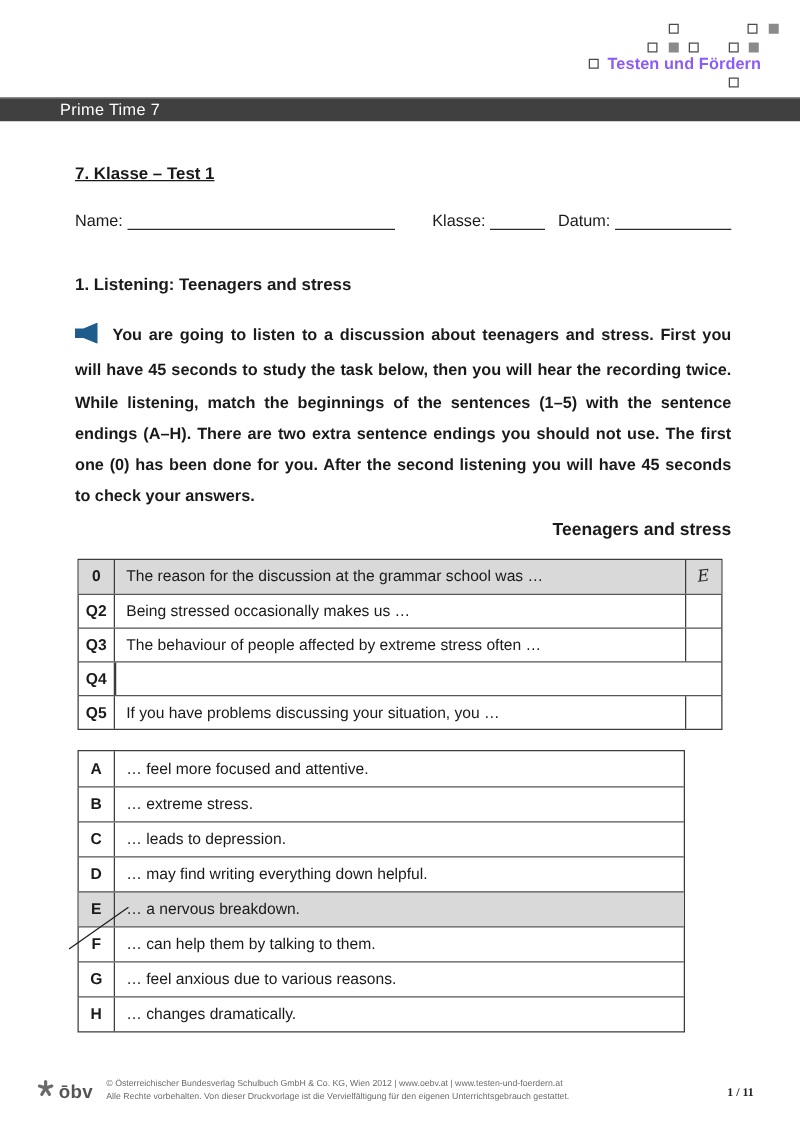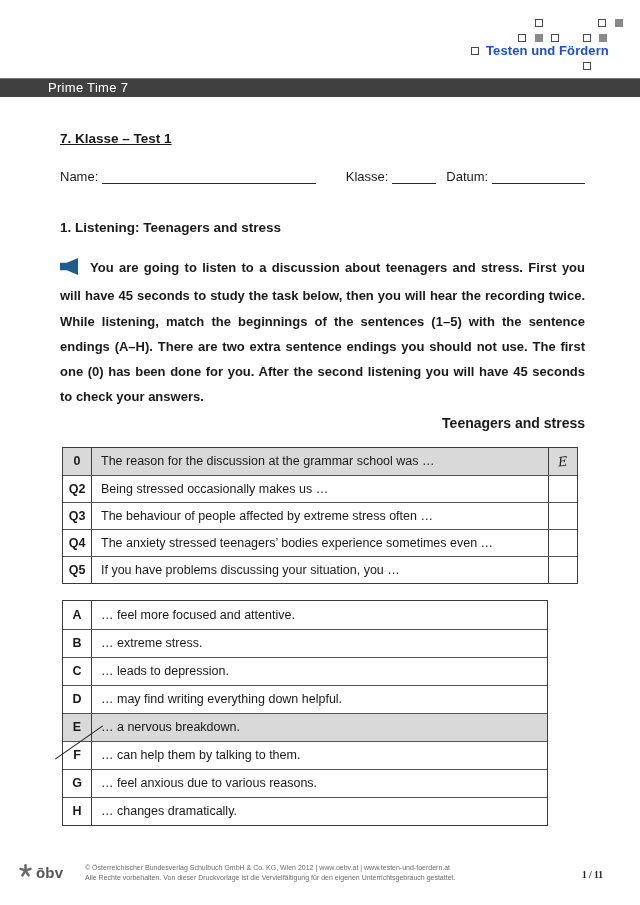--- a/index.html
+++ b/index.html
@@ -5,21 +5,21 @@
   * { box-sizing: border-box; }
   html,body { margin:0; padding:0; background:#fff; }
   body { font-family:"Liberation Sans", sans-serif; color:#1a1a1a; }
   .page { position:relative; width:640px; height:905px; background:#ffffff; overflow:hidden; }
 
   
   .brand { position:absolute; left:462px; top:14px; width:176px; height:62px; }
   .sq { position:absolute; width:8px; height:8px; }
   .sq.o { border:1px solid #4a4a4a; background:#fff; }
   .sq.f { background:#8a8a8a; }
-  .brand-text { position:absolute; left:24px; top:29px; font-size:13px; font-weight:bold; color:#1d4ed8; white-space:nowrap; letter-spacing:0.1px; }
+  .brand-text { position:absolute; left:24px; top:29px; font-size:13px; font-weight:bold; color:#8b5cf6; white-space:nowrap; letter-spacing:0.1px; }
 
   
   .series-bar { position:absolute; left:0; top:78px; width:640px; height:19px; background:#404040; border-top:1px solid #757575; }
   .series-bar span { display:block; padding-left:48px; font-size:13px; line-height:17px; color:#ffffff; letter-spacing:0.3px; }
 
   
   .content { position:absolute; left:60px; top:97px; width:525px; }
   .test-title { margin-top:34px; font-size:13.5px; font-weight:bold;text-decoration:underline; }
 
   .name-row { margin-top:23px; display:flex; align-items:flex-end; font-size:13px; }
@@ -46,21 +46,21 @@
   .tbl2 .trow { height:28px; }
   .trow + .trow { border-top:1px solid #555; }
   .trow.example, .trow.used { background:#d9d9d9; }
   .cell-label { width:29px; flex:0 0 29px; border-right:1px solid #3c3c3c; display:flex; align-items:center; justify-content:center; font-size:12.5px; font-weight:bold; }
   .cell-text { flex:1 1 auto; display:flex; align-items:center; padding-left:9px; font-size:12.5px; }
   .cell-answer { width:29px; flex:0 0 29px; border-left:1px solid #3c3c3c; display:flex; align-items:center; justify-content:center; font-size:13px; }
   .hand-e { font-family:"DejaVu Serif", serif; font-style:italic; font-size:13px; transform:rotate(-6deg); color:#222; }
   .strike { position:absolute; left:-13px; top:141px; width:58px; height:0; border-top:1.6px solid #1c1c1c; transform:rotate(-35deg); transform-origin:center; }
 
   
-  .footer-logo { position:absolute; left:18px; top:863px; display:flex; align-items:center; }
+  .footer-logo { position:absolute; left:29px; top:863px; display:flex; align-items:center; }
   .footer-logo .obv-text { font-size:15px; font-weight:600; color:#555; margin-left:3px; letter-spacing:0.2px; }
   .copyright { position:absolute; left:85px; top:863px; width:390px; font-size:7px; line-height:9.5px; color:#6b6b6b; }
   .page-num { position:absolute; right:37px; top:870px; font-size:9.5px; font-weight:bold; color:#222;font-family:Liberation Serif, serif; }
 </style>
 </head>
 <body>
 
 <div class="page">
 
   <div class="brand">
@@ -117,21 +117,20 @@
         <div class="cell-text">Being stressed occasionally makes us …</div>
         <div class="cell-answer"></div>
       </div>
       <div class="trow">
         <div class="cell-label">Q3</div>
         <div class="cell-text">The behaviour of people affected by extreme stress often …</div>
         <div class="cell-answer"></div>
       </div>
       <div class="trow">
         <div class="cell-label">Q4</div>
-        <div class="cell-text">The anxiety stressed teenagers’ bodies experience sometimes even …</div>
         <div class="cell-answer"></div>
       </div>
       <div class="trow">
         <div class="cell-label">Q5</div>
         <div class="cell-text">If you have problems discussing your situation, you …</div>
         <div class="cell-answer"></div>
       </div>
     </div>
 
     <div class="tbl2-wrap">

